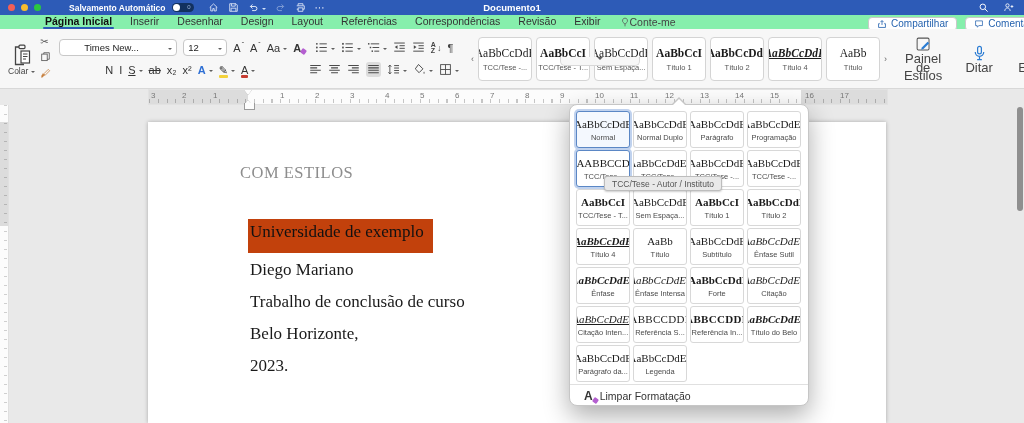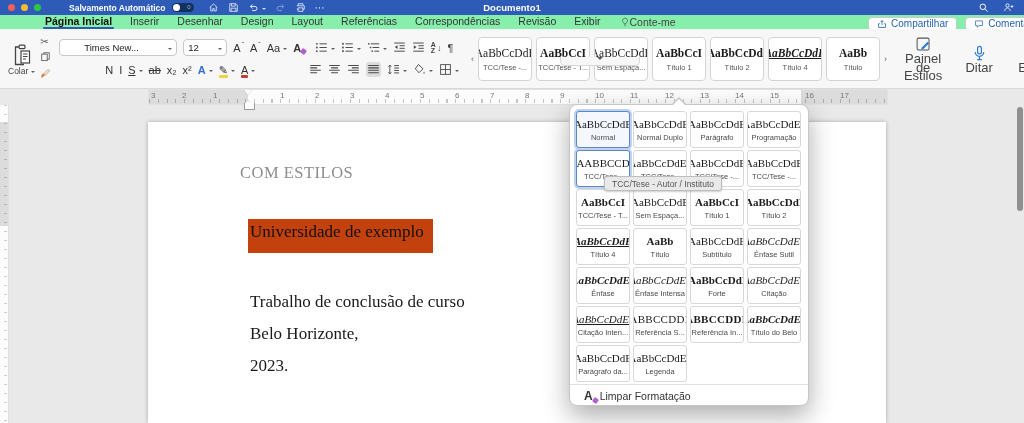--- a/index.html
+++ b/index.html
@@ -150,21 +150,21 @@
   .psep{position:absolute;left:0;right:0;top:279px;height:1px;background:#e0e0e0;}
   .pfooter{position:absolute;left:14px;top:283px;height:16px;display:flex;align-items:center;gap:7px;
            font-size:10.5px;color:#333;}
   .tooltip{position:absolute;left:34px;top:71px;background:#e9e9e9;border:1px solid #bdbdbd;
            border-radius:3px;font-size:8.5px;color:#555;padding:1.5px 7px;white-space:nowrap;z-index:60;
            box-shadow:0 1px 2px rgba(0,0,0,.2);}
 
   
   .v-reg{} .v-bold{font-weight:bold;}
   .v-biu{font-weight:bold;font-style:italic;text-decoration:underline;}
-  .v-big{font-size:17px;font-weight:bold;}
+  .v-big{font-size:17px;font-weight:normal;}
   .v-grey{color:#9a9a9a;}
   .v-it{font-style:italic;font-weight:bold;}
   .v-itgrey{font-style:italic;color:#8f8f8f;}
   .v-itblue{font-style:italic;color:#4472c4;}
   .v-itblueu{font-style:italic;color:#4472c4;text-decoration:underline;}
   .v-caps{font-size:10.5px;}
   .v-capsgrey{font-size:7.5px;color:#8f8f8f;letter-spacing:.3px;}
   .v-capsblue{font-size:7.5px;color:#4472c4;font-weight:bold;letter-spacing:.3px;}
   .v-bi{font-weight:bold;font-style:italic;}
   .v-small{font-size:9px;}
@@ -632,20 +632,21 @@
     <span class="rnum" style="left: 656px;">16</span>
     <span class="rnum" style="left: 691px;">17</span>
   </div>
 <div class="ruler-v">
     <div class="rvz"></div>
   </div>
 
 <div class="page">
   <div class="dochead">COM ESTILOS</div>
   <div class="selline"><span>Universidade de exemplo</span></div>
+<div class="docline" style="top: 138px;"><span>Diego Mariano</span></div>
     <div class="docline" style="top: 170px;"><span>Trabalho de conclusão de curso</span></div>
     <div class="docline" style="top: 202px;"><span>Belo Horizonte,</span></div>
     <div class="docline" style="top: 234px;"><span>2023.</span></div>
   </div>
 <div class="scroll-thumb"></div>
 
 <div class="panel">
   <div class="pgrid">
       <div class="ptile selected">
     <div class="sample v-reg">AaBbCcDdE</div>

